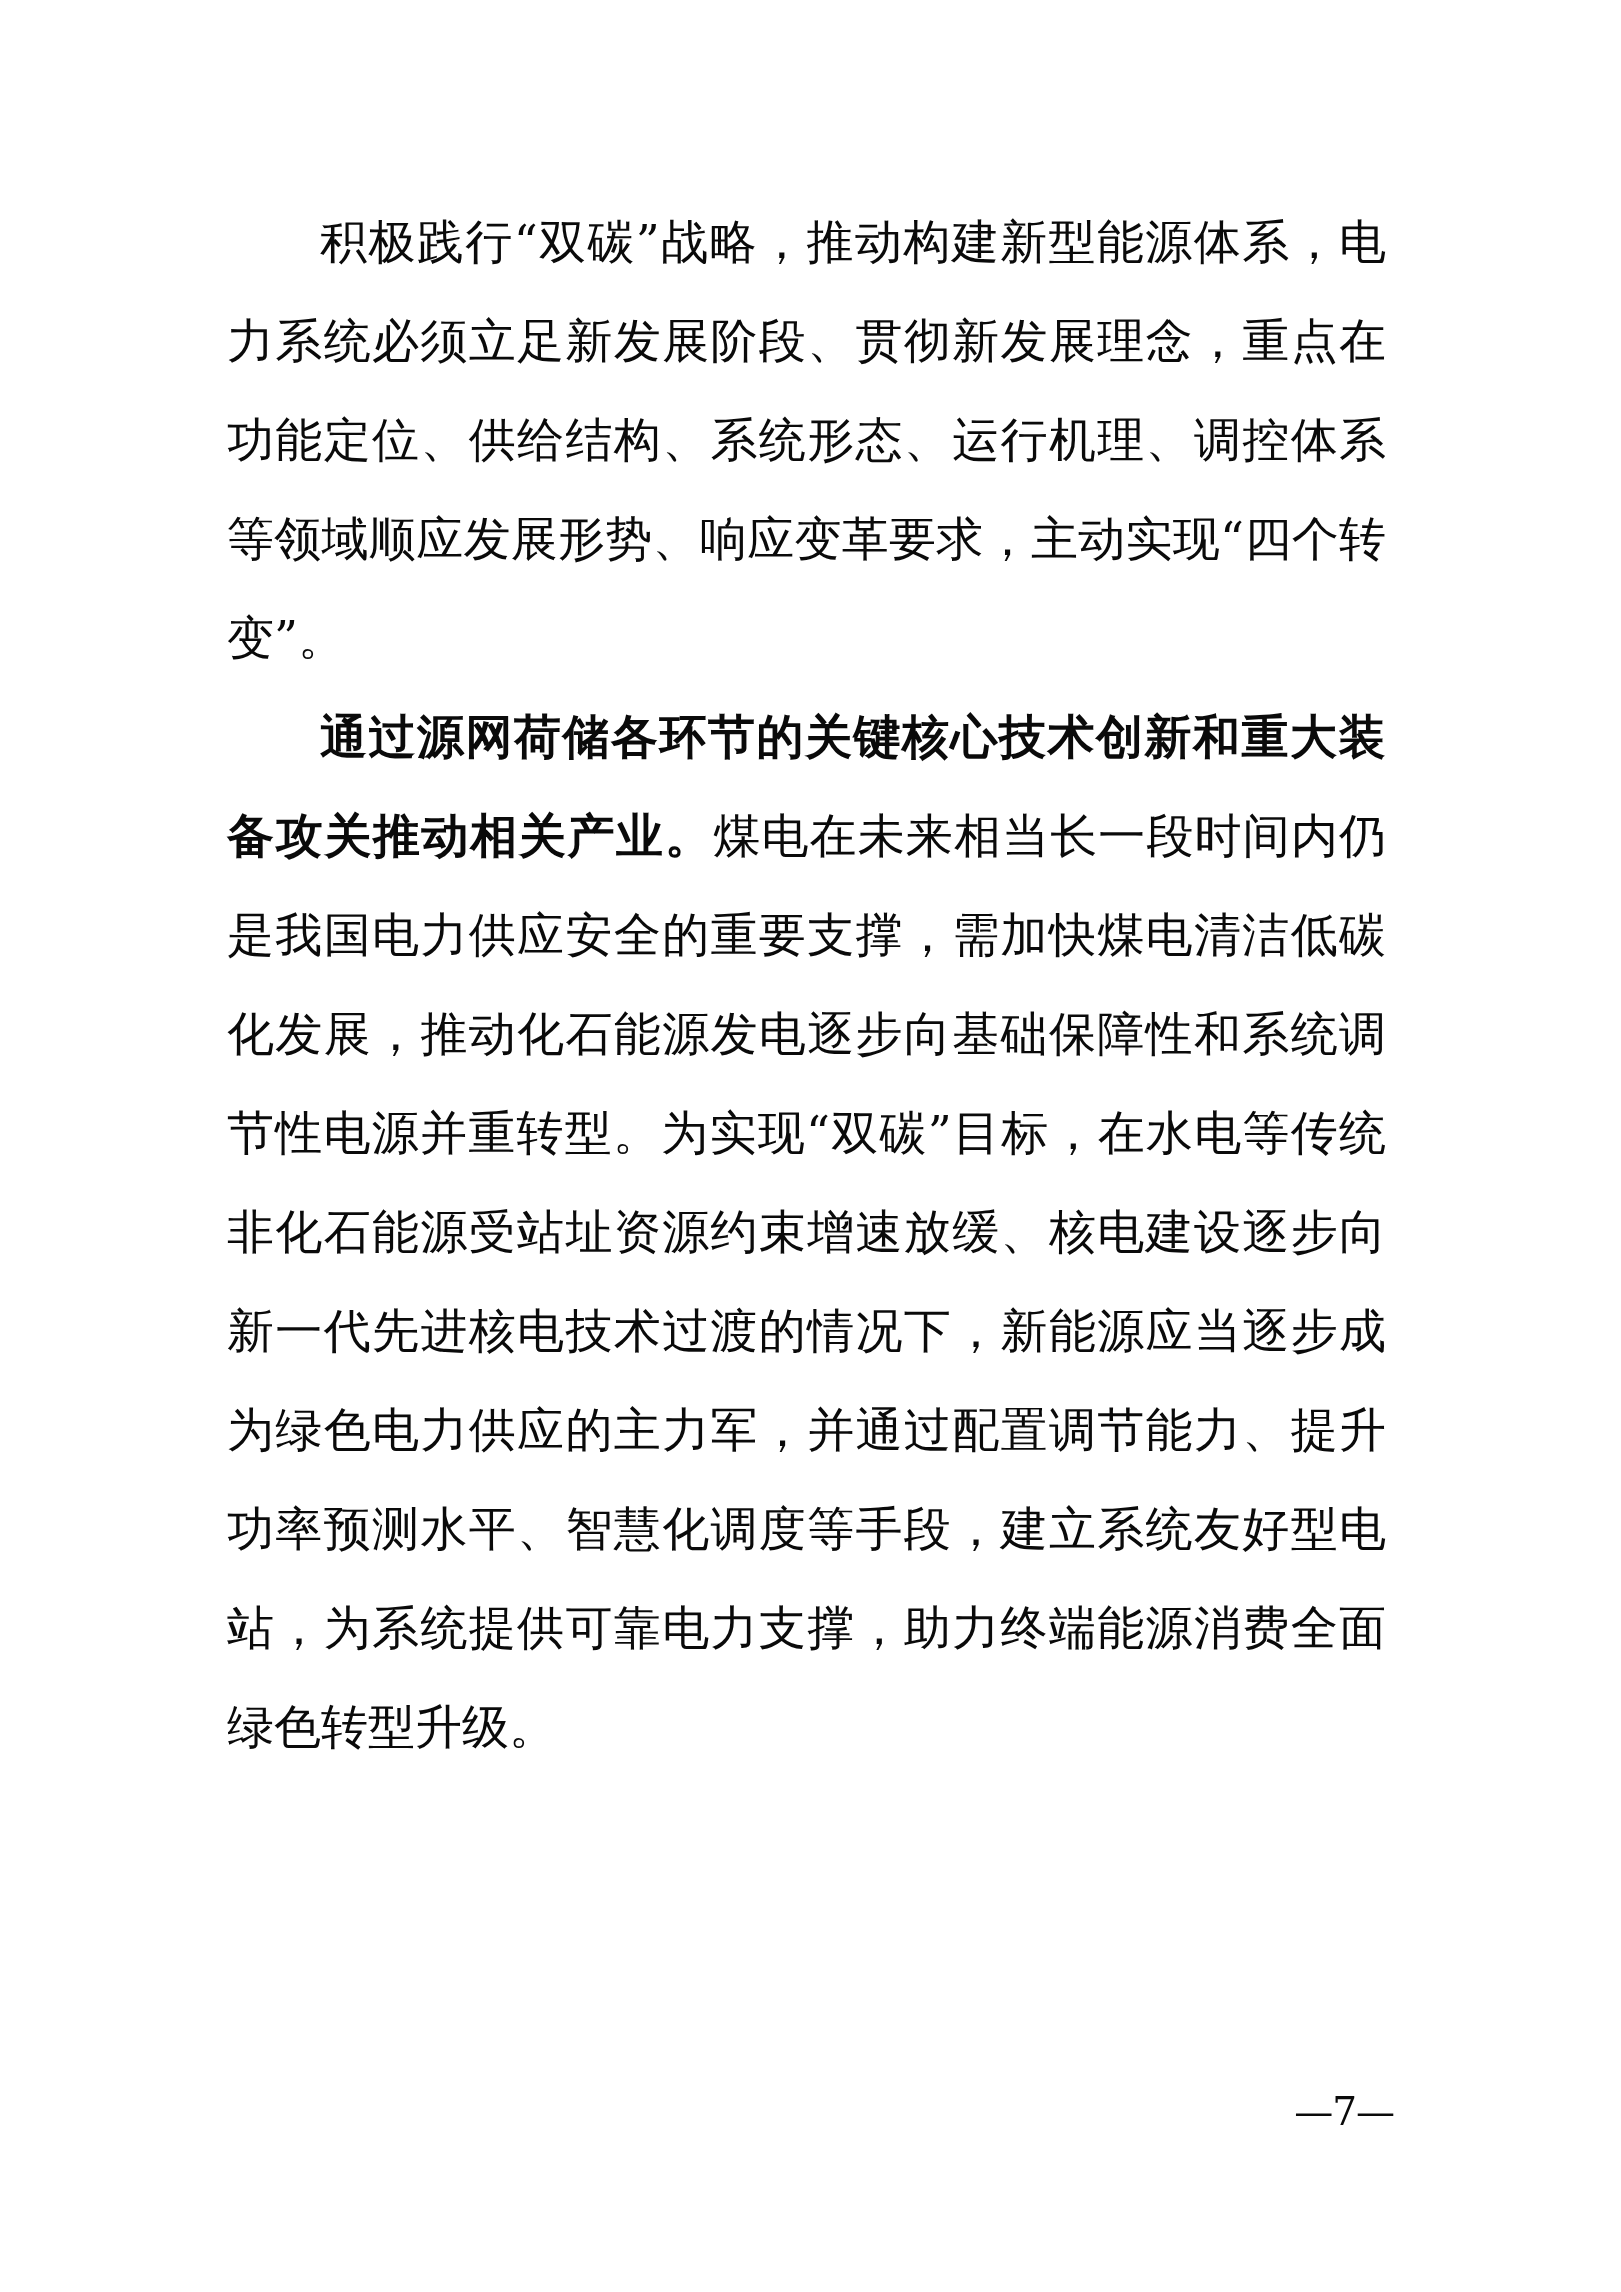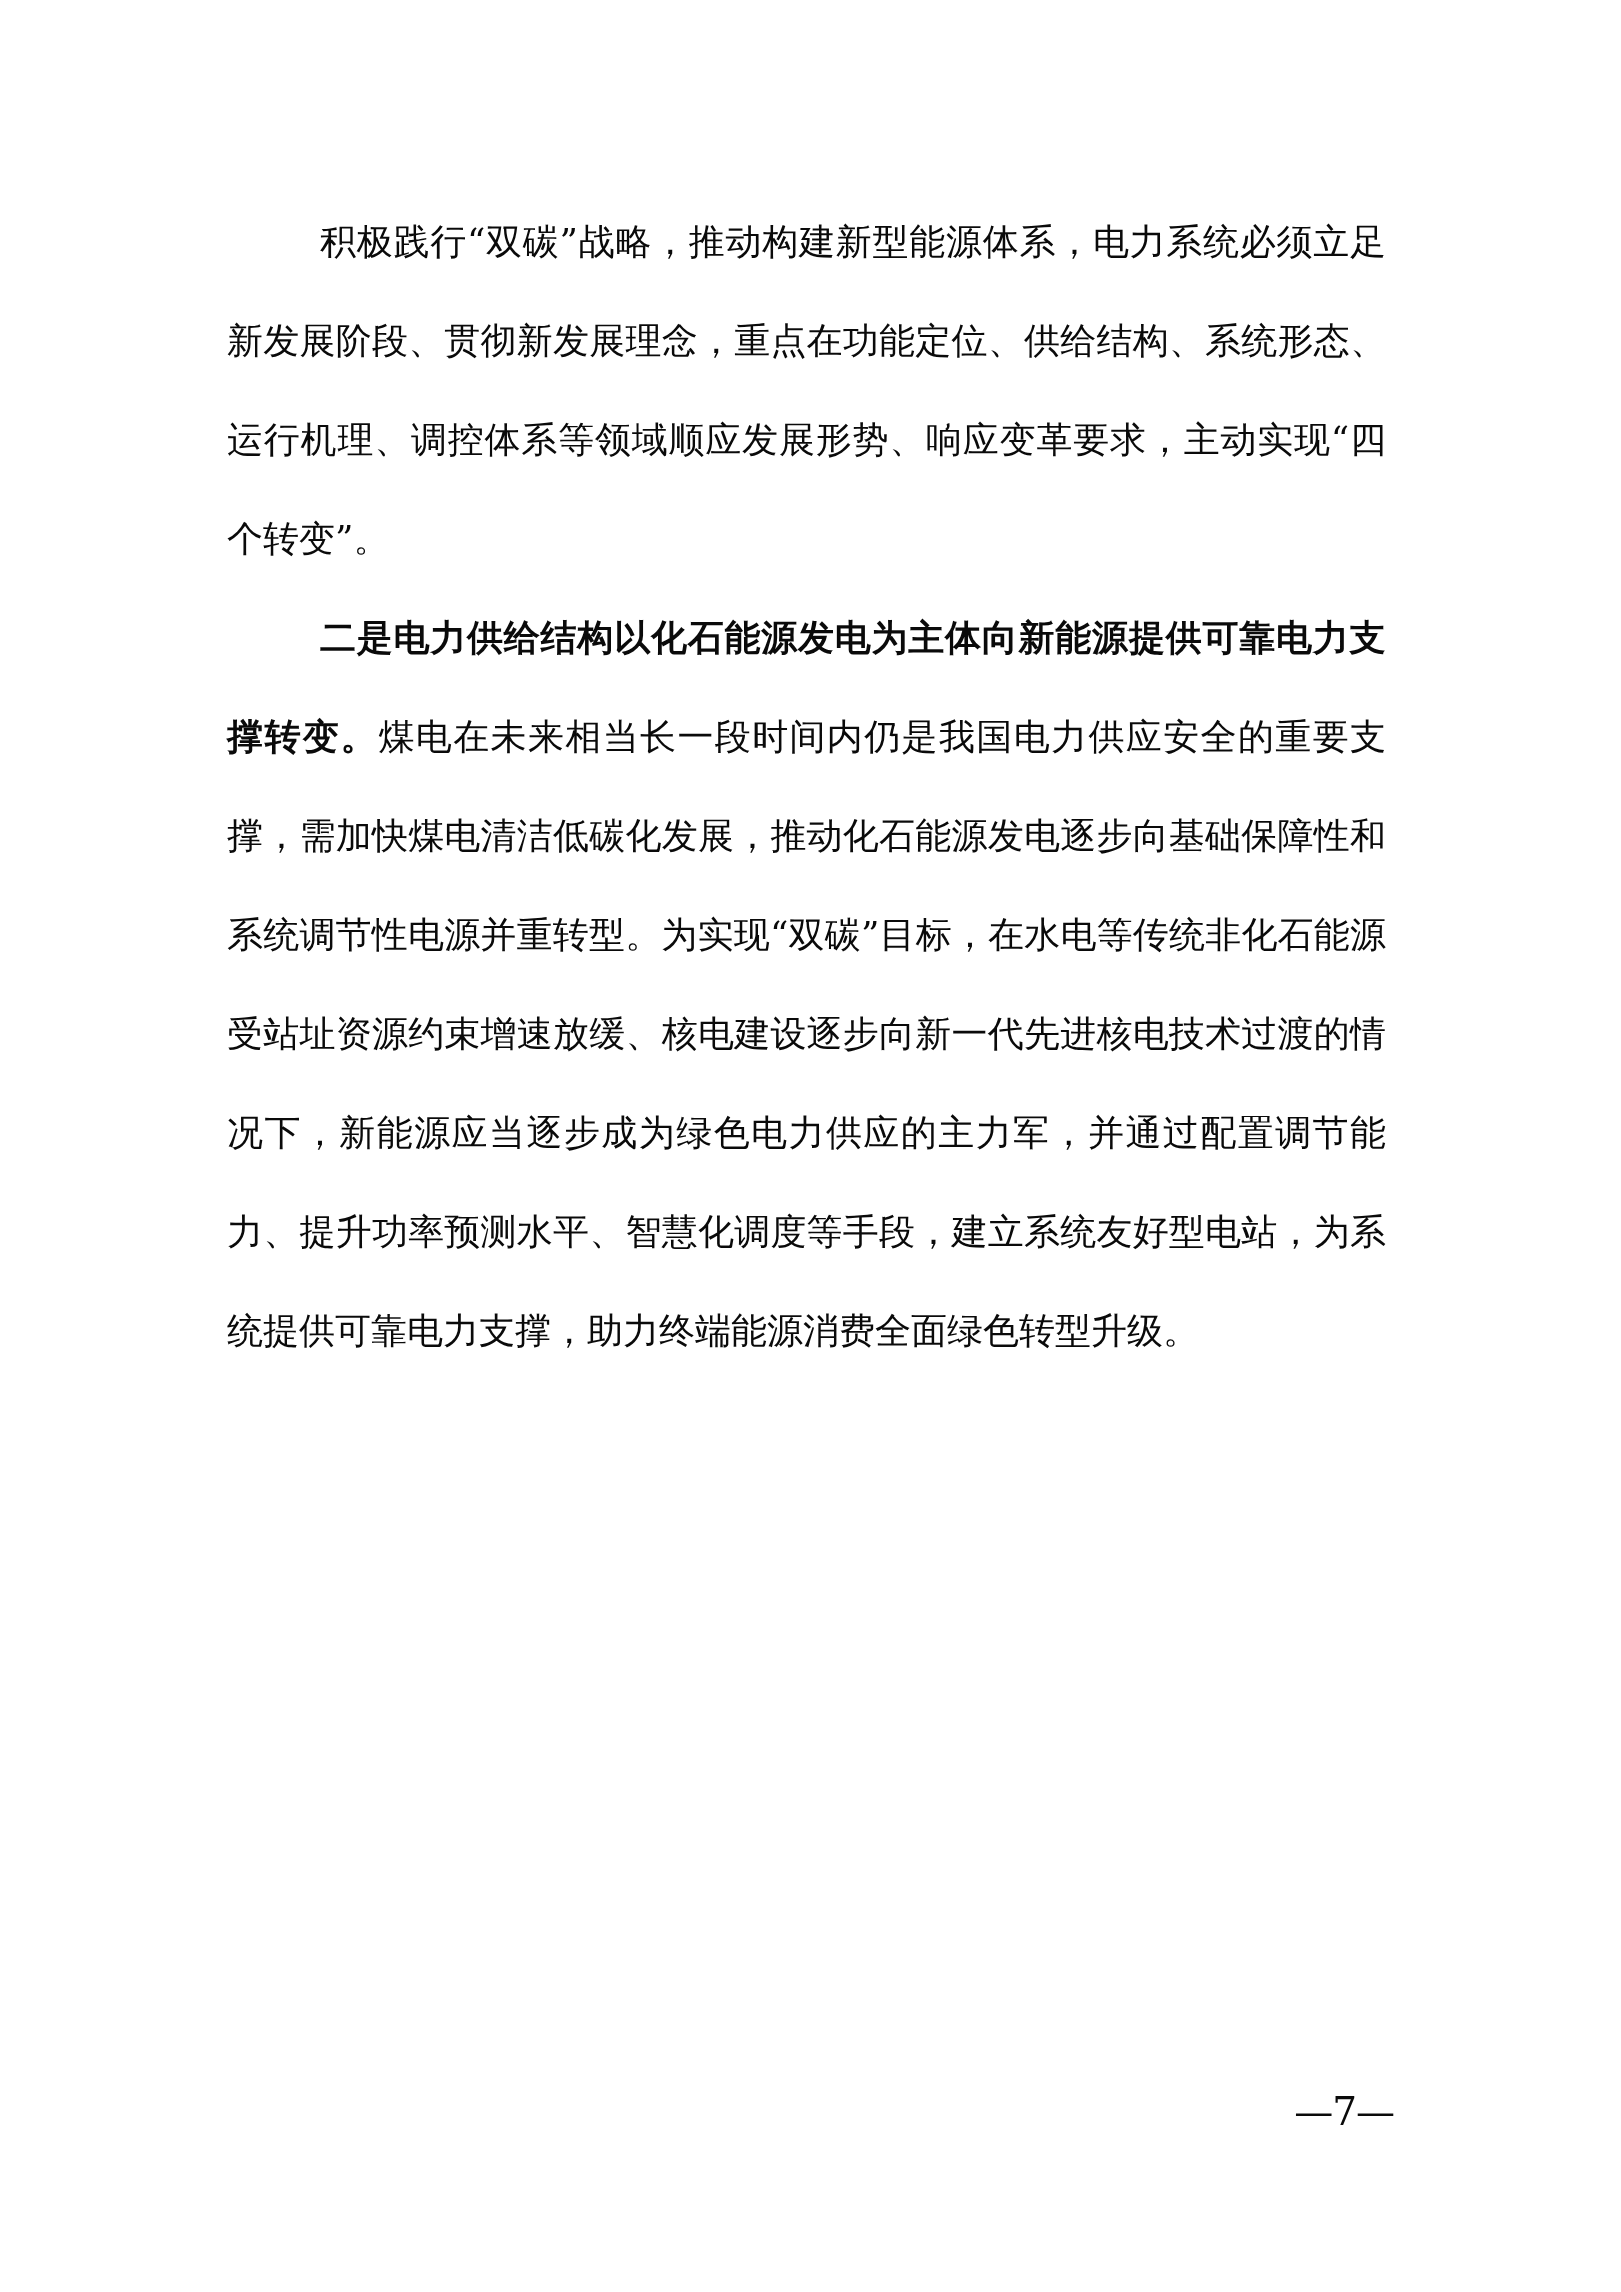--- a/index.html
+++ b/index.html
@@ -20,21 +20,21 @@
   }
   .content {
     position: absolute;
     left: 227px;
     top: 192px;
     width: 1159px;
   }
   .para {
     margin: 0;
     font-family: "DejaVu Serif", "Liberation Serif", serif;
-    font-size: 36px;
+    font-size: 47px;
     line-height: 99px;
     color: #0a0a0a;
     text-align: justify;
     text-justify: inter-character;
     text-indent: 93px;
     letter-spacing: 0px;
     word-break: break-all;
     -webkit-font-smoothing: none;
   }
   .para + .para {
@@ -59,20 +59,20 @@
 </head>
 <body>
 
 <div class="page">
 
   <div class="content">
 
     <p class="para"><span>积极践行“双碳”战略，推动构建新型能源体系，电力系统必须立足新发展阶段、贯彻新发展理念，重点在功能定位、供给结构、系统形态、运行机理、调控体系等领域顺应发展形势、响应变革要求，主动实现“四个转变”。</span></p>
 
 
-    <p class="para"><span class="lead">二是电力供给结构以化石能源发电为主体向新能源提供可靠电力支撑转变。</span><span>煤电在未来相当长一段时间内仍是我国电力供应安全的重要支撑，需加快煤电清洁低碳化发展，推动化石能源发电逐步向基础保障性和系统调节性电源并重转型。为实现“双碳”目标，在水电等传统非化石能源受站址资源约束增速放缓、核电建设逐步向新一代先进核电技术过渡的情况下，新能源应当逐步成为绿色电力供应的主力军，并通过配置调节能力、提升功率预测水平、智慧化调度等手段，建立系统友好型电站，为系统提供可靠电力支撑，助力终端能源消费全面绿色转型升级。</span></p>
+    <p class="para"><span class="lead">通过源网荷储各环节的关键核心技术创新和重大装备攻关推动相关产业。</span><span>煤电在未来相当长一段时间内仍是我国电力供应安全的重要支撑，需加快煤电清洁低碳化发展，推动化石能源发电逐步向基础保障性和系统调节性电源并重转型。为实现“双碳”目标，在水电等传统非化石能源受站址资源约束增速放缓、核电建设逐步向新一代先进核电技术过渡的情况下，新能源应当逐步成为绿色电力供应的主力军，并通过配置调节能力、提升功率预测水平、智慧化调度等手段，建立系统友好型电站，为系统提供可靠电力支撑，助力终端能源消费全面绿色转型升级。</span></p>
 
   </div>
 
   <div class="page-number">—7—</div>
 
 </div>
 
 
 </body></html>

